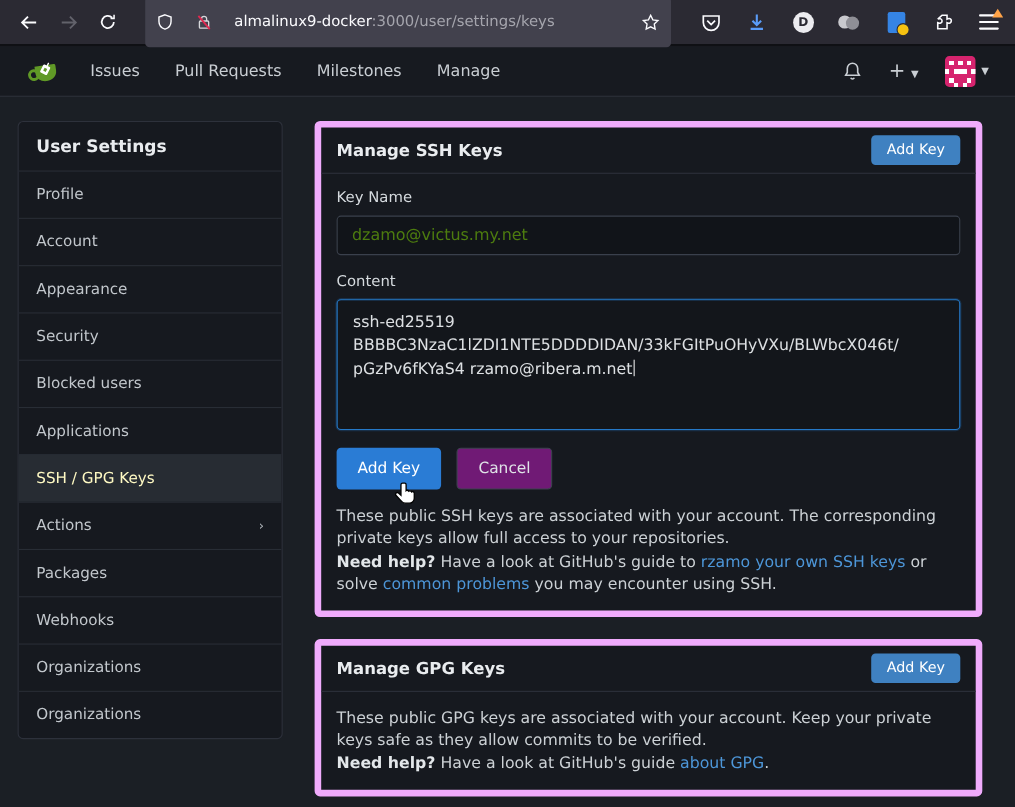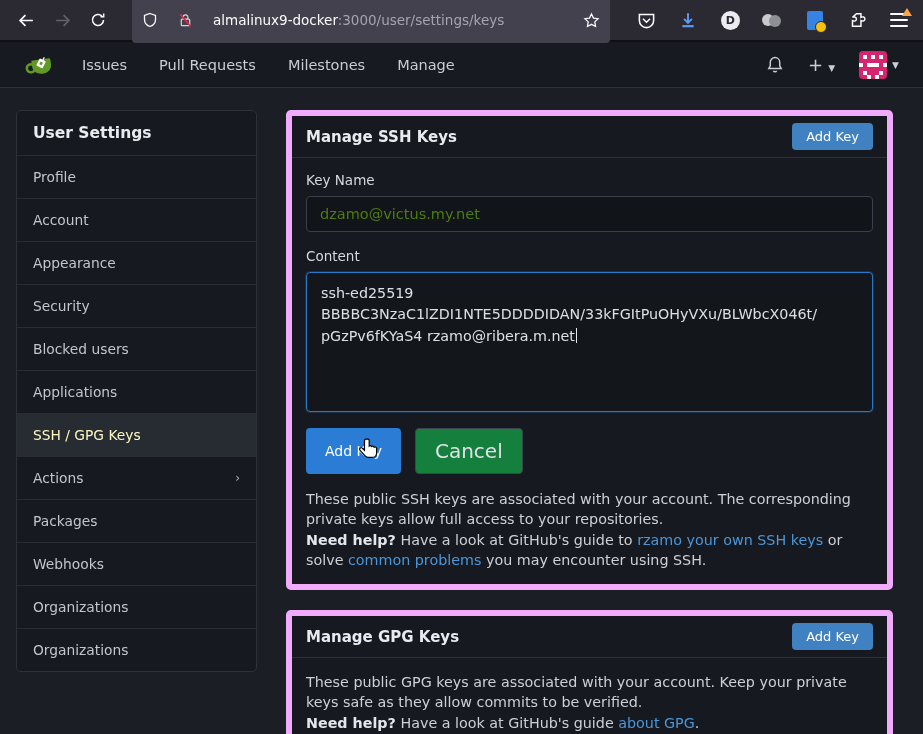--- a/index.html
+++ b/index.html
@@ -69,30 +69,30 @@
     padding:7px 14px; border-bottom:1px solid #2d313b; min-height:36px; }
   .panel-title { font-size:15px; font-weight:600; color:#e9ecef; }
   .btn-small { background:#3f81c1; color:#fff; font-size:13px; padding:6px 14px;
     border:none; border-radius:4px; cursor:pointer; font-family:inherit; }
   .panel-body { padding:14px; }
 
   .field-label { font-size:13.5px; color:#d5dade; margin-bottom:8px; font-weight:500; }
   .text-input { width:100%; background:#111419; border:1px solid #3a404c; border-radius:4px;
     color:#4d7c0f; font-size:14.5px; padding:9px 13px; font-family:inherit; }
   .field { margin-bottom:16px; }
-  .textarea-box { width:100%; height:140px; background:#13161b; border:1px solid #2579c8;
+  .textarea-box { width:100%; height:119px; background:#13161b; border:1px solid #2579c8;
     border-radius:4px; padding:10px 14px; font-size:14.3px; line-height:1.5; color:#dde0e3;
     overflow:hidden; box-shadow:0 0 0 1px rgba(37,121,200,.25); }
   .caret-bar { display:inline-block; width:1px; height:15px; background:#e8e8e8;
     vertical-align:-2px; margin-left:1px; }
 
   .btn-row { display:flex; gap:14px; margin-top:16px; }
   .btn-primary { background:#2a7cd5; color:#fff; font-size:14px; padding:10px 19px;
     border:none; border-radius:4px; cursor:pointer; font-family:inherit; }
-  .btn-default { background:#15803d; color:#dfe3e7; font-size:20px; padding:10px 19px;
+  .btn-default { background:#701a75; color:#dfe3e7; font-size:14px; padding:10px 19px;
     border:1px solid #3d434f; border-radius:4px; cursor:pointer; font-family:inherit; }
 
   .help { margin-top:15px; font-size:14.3px; line-height:1.42; color:#ccd1d5; }
   .help b { color:#e3e7ea; }
   .link { color:#4d96d8; cursor:pointer; }
 
   .pointer-cursor { position:absolute; left:357px; top:436px; width:24px; height:26px; z-index:50; pointer-events:none; }
 </style>
 </head>
 <body>

